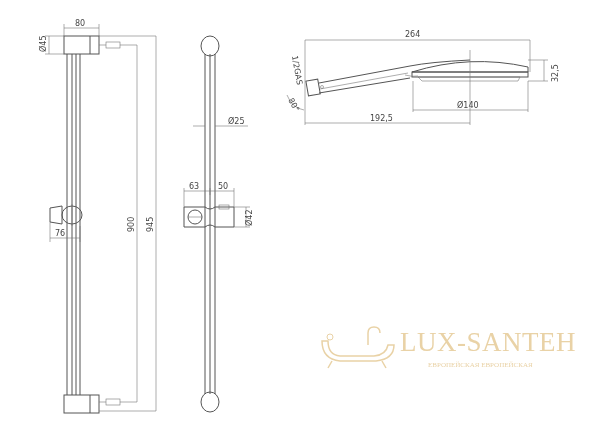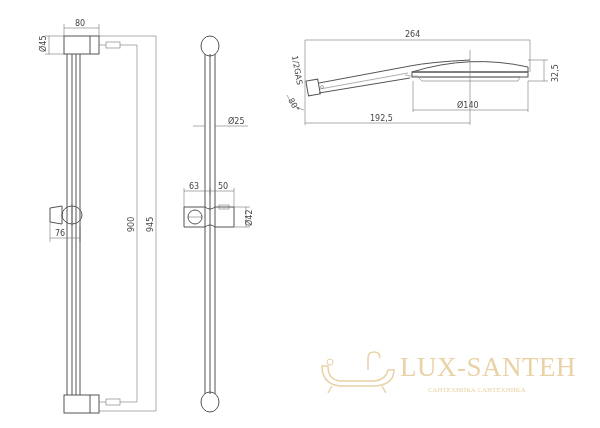--- a/index.html
+++ b/index.html
@@ -1,21 +1,21 @@
 <!DOCTYPE html>
 <html><head>
   <meta charset="utf-8">
   <style>
     html, body { margin: 0; padding: 0; background: #ffffff; }
     body { width: 600px; height: 428px; position: relative; overflow: hidden; font-family: "DejaVu Sans", sans-serif; }
     svg { position: absolute; left: 0; top: 0; }
     .ln { stroke: #555; stroke-width: 1; fill: none; }
     .th { stroke: #777; stroke-width: 0.6; fill: none; }
     .dim { font-size: 8px; fill: #444; font-family: "DejaVu Sans", sans-serif; }
-    .wm { position: absolute; left: 318px; top: 348px; width: 280px; height: 50px; }
+    .wm { position: absolute; left: 318px; top: 323px; width: 280px; height: 50px; }
     .wm-title { position: absolute; left: 82px; top: 4px; font-family: "Liberation Serif", serif; font-size: 27px; color: #e9d2a6; letter-spacing: 0.5px; white-space: nowrap; }
     .wm-sub { position: absolute; left: 110px; top: 38px; font-family: "Liberation Serif", serif; font-size: 7px; color: #e9d2a6; white-space: nowrap; }
   </style>
 </head>
 <body>
 
 <svg width="600" height="428" viewBox="0 0 600 428">
 
   <g>
 
@@ -134,14 +134,14 @@
 </svg>
 
 <div class="wm">
   <svg width="80" height="46" viewBox="0 0 80 46">
     <path d="M4 18 Q4 36 22 38 L58 38 Q76 36 76 22 L70 22 Q68 32 56 33 L22 33 Q10 32 10 18 Z" fill="none" stroke="#e9d2a6" stroke-width="1.5"></path>
     <path d="M50 22 L50 10 Q50 4 56 4 Q62 4 62 10" fill="none" stroke="#e9d2a6" stroke-width="1.5"></path>
     <path d="M14 38 L10 45 M64 38 L68 45" stroke="#e9d2a6" stroke-width="1.5"></path>
     <circle cx="12" cy="14" r="3" fill="none" stroke="#e9d2a6" stroke-width="1"></circle>
   </svg>
   <div class="wm-title">LUX-SANTEH</div>
-  <div class="wm-sub">САНТЕХНИКА САНТЕХНИКА</div>
+  <div class="wm-sub">ЕВРОПЕЙСКАЯ ЕВРОПЕЙСКАЯ</div>
 </div>
 
 </body></html>

